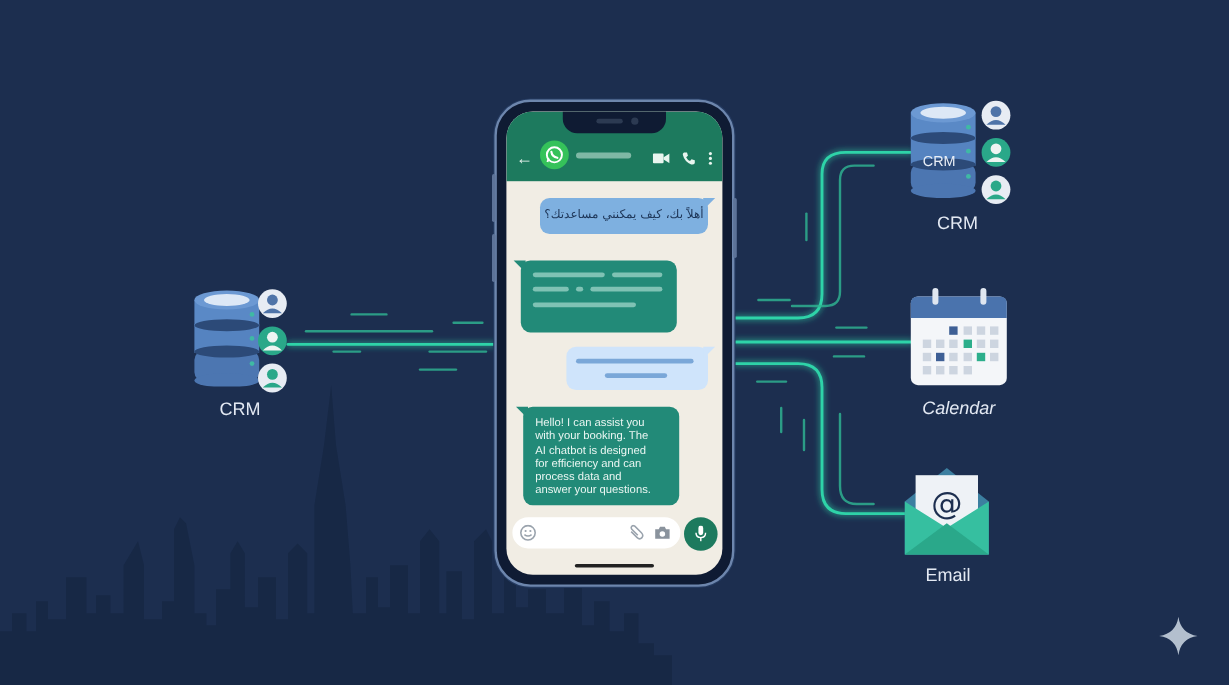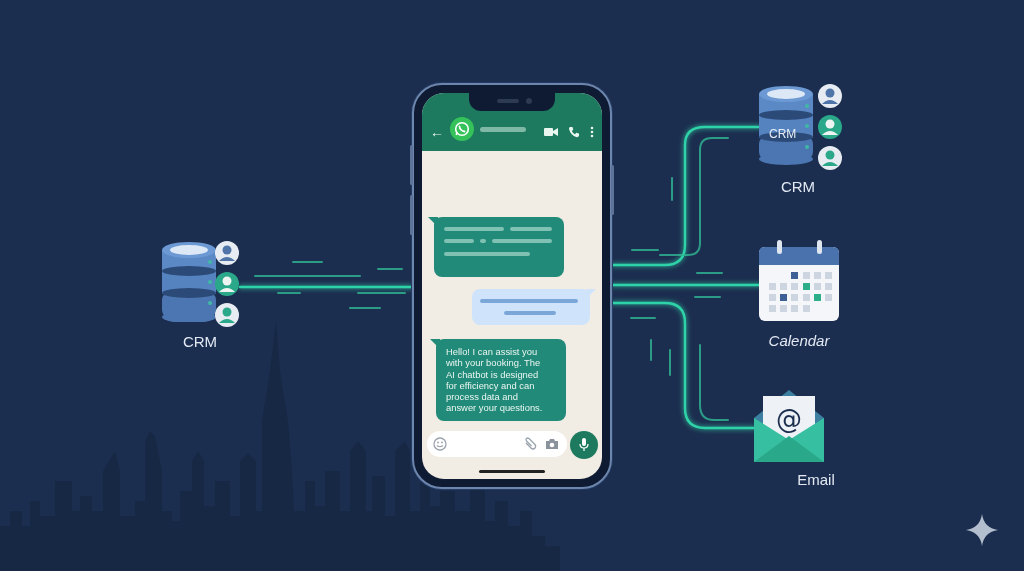--- a/index.html
+++ b/index.html
@@ -221,21 +221,21 @@
   </svg>
   <div class="label" style="left:755px;top:332px;width:88px;font-style:italic;">Calendar</div>
 
   <svg class="icon-abs" style="left:752px;top:388px;" width="74" height="78" viewBox="0 0 74 78">
     <path d="M2,30 L37,2 L72,30 L72,74 L2,74 Z" fill="#3c7fa0"></path>
     <rect x="11" y="8" width="52" height="46" fill="#eef2f6"></rect>
     <text x="37" y="40" text-anchor="middle" font-size="26" font-family="DejaVu Sans, sans-serif" fill="#1c2e4f">@</text>
     <path d="M2,30 L37,52 L72,30 L72,74 L2,74 Z" fill="#36bfa0"></path>
     <path d="M2,74 L37,48 L72,74 Z" fill="#2aa88a"></path>
   </svg>
-  <div class="label" style="left:786px;top:471px;width:60px;">Email</div>
+  <div class="label" style="left:760px;top:471px;width:60px;">Email</div>
 
   <div class="phone">
     <div class="side-btn" style="left:-4px;top:60px;height:40px;"></div>
     <div class="side-btn" style="left:-4px;top:110px;height:40px;"></div>
     <div class="side-btn" style="right:-4px;top:80px;height:50px;"></div>
     <div class="screen">
       <div class="notch">
           <div class="speaker"></div>
           <div class="cam"></div>
         </div>
@@ -259,20 +259,21 @@
               <path d="M2,1 L4.5,1 L5.3,3.7 L3.8,5 Q5,7.5 7,8.2 L8.3,6.7 L11,7.5 L11,10 Q10,11.5 8,11 Q2.5,9 1,3 Q0.8,1.5 2,1 Z" fill="#e9f5ef"></path>
             </svg>
           <svg width="4" height="12" viewBox="0 0 4 12">
               <circle cx="2" cy="2" r="1.3" fill="#e9f5ef"></circle>
               <circle cx="2" cy="6" r="1.3" fill="#e9f5ef"></circle>
               <circle cx="2" cy="10" r="1.3" fill="#e9f5ef"></circle>
             </svg>
         </span>
       </div>
 
+      <div class="bubble b-arabic">أهلاً بك، كيف يمكنني مساعدتك؟</div>
 
       <div class="bubble b-teal1">
         <span class="bar" style="left:10px;top:10px;width:60px;"></span>
         <span class="bar" style="left:76px;top:10px;width:42px;"></span>
         <span class="bar" style="left:10px;top:22px;width:30px;"></span>
         <span class="bar" style="left:46px;top:22px;width:6px;"></span>
         <span class="bar" style="left:58px;top:22px;width:60px;"></span>
         <span class="bar" style="left:10px;top:35px;width:86px;"></span>
       </div>
 

